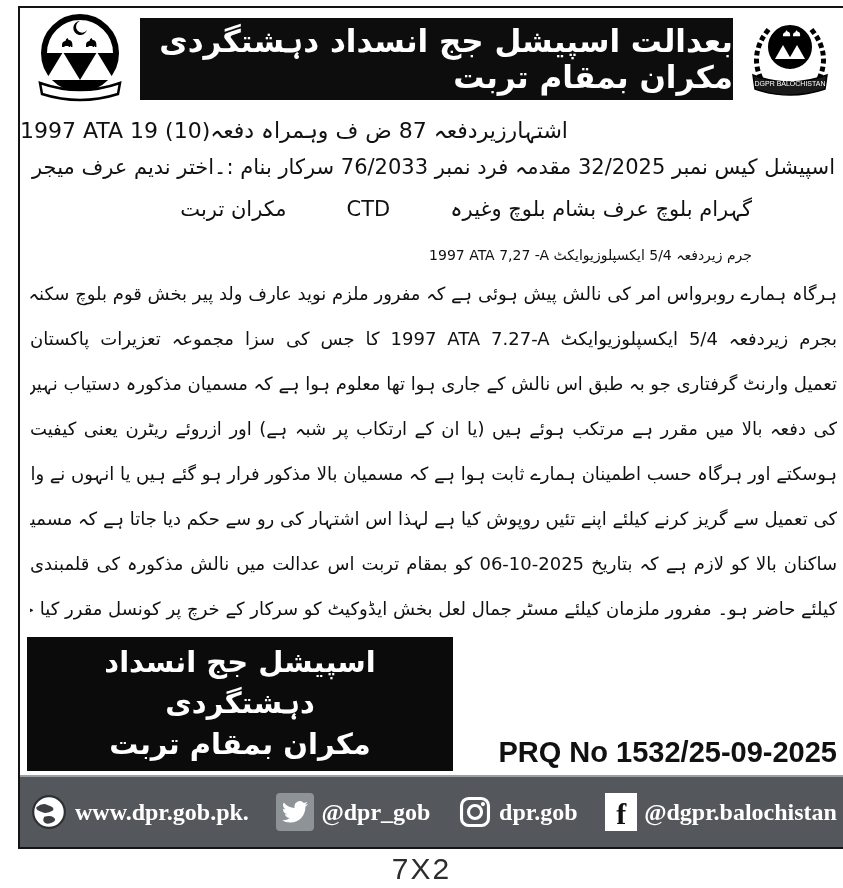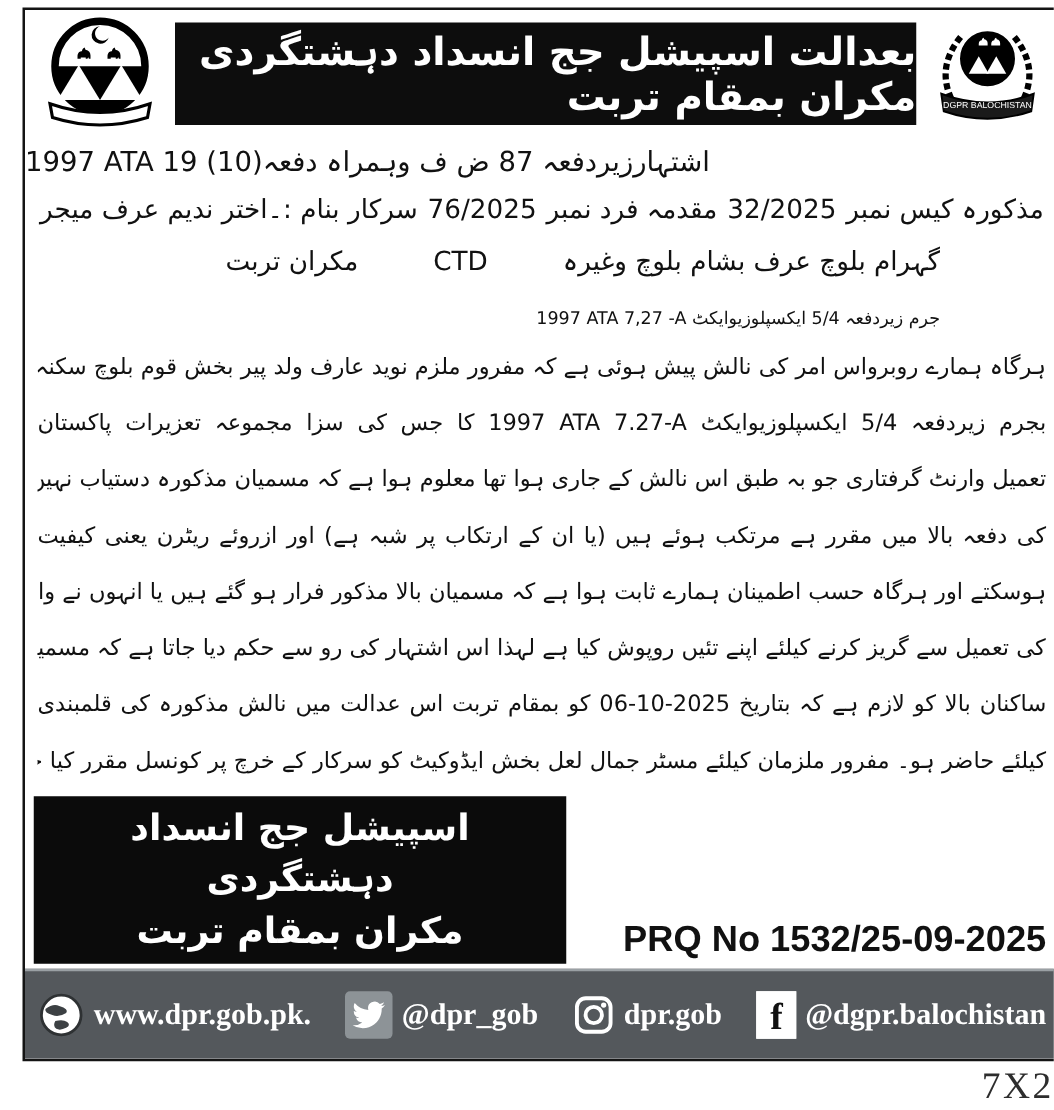--- a/index.html
+++ b/index.html
@@ -65,22 +65,22 @@
     width:38px; height:38px; background:#8d9397; border-radius:4px;
     display:flex; align-items:center; justify-content:center;
   }
   .fb-box {
     width:28px; height:34px; background:#ffffff; border:2px solid #fff;
     display:flex; align-items:flex-end; justify-content:center;
     color:#111; font-family:"Liberation Serif", serif; font-weight:bold;
     font-size:30px; line-height:30px; overflow:hidden;
   }
   .size-label {
-    position:absolute; left:0; right:0; top:852px; text-align:right;
-    font-family:Liberation Serif, serif; font-size:30px; color:#2d2d2d; letter-spacing:2px;
+    position:absolute; left:0; right:0; top:852px; text-align:center;
+    font-family:Liberation Sans, sans-serif; font-size:30px; color:#2d2d2d; letter-spacing:2px;
   }
 </style>
 </head>
 <body>
 
 <div class="ad">
 
   <div class="header">
     <svg class="logo" width="104" height="92" viewBox="0 0 104 92">
       <circle cx="52" cy="40" r="36" fill="#ffffff" stroke="#000" stroke-width="6"></circle>
@@ -106,24 +106,24 @@
       <path d="M42 22 c0-2 1.4-2.8 2.4-2.8 c.2-1.2.8-1.8 1.5-2 l.5 1.2 c1.9.4 2.7 1.5 2.7 3.1 v1.8 h-7.1 z" fill="#fff"></path>
       <path d="M52 22 c0-2 1.4-2.8 2.4-2.8 c.2-1.2.8-1.8 1.5-2 l.5 1.2 c1.9.4 2.7 1.5 2.7 3.1 v1.8 h-7.1 z" fill="#fff"></path>
       <path d="M12 62 Q49 76 86 62 L84 76 Q49 88 14 76 Z" fill="#1a1a1a" stroke="#000" stroke-width="1.5"></path>
       <text x="49" y="73" text-anchor="middle" font-family="Liberation Sans, sans-serif" font-size="7" fill="#ffffff">DGPR BALOCHISTAN</text>
     </svg>
   </div>
 
   <div class="section-line" dir="rtl">اشتہارزیردفعہ 87 ض ف وہمراہ دفعہ(10) ⁦1997 ATA 19⁩</div>
 
   <div class="case-row" dir="rtl">
-    <span>مذکورہ کیس نمبر</span>
+    <span>اسپیشل کیس نمبر</span>
     <span>32/2025</span>
     <span>مقدمہ فرد نمبر</span>
-    <span>76/2025</span>
+    <span>76/2033</span>
     <span>سرکار بنام :۔اختر ندیم عرف میجر</span>
   </div>
 
   <div class="accused-row" dir="rtl">
     <span>گہرام بلوچ عرف بشام بلوچ وغیرہ</span>
     <span>CTD</span>
     <span>مکران تربت</span>
   </div>
 
   <div class="offence-row" dir="rtl">جرم زیردفعہ 5/4 ایکسپلوزیوایکٹ ⁦1997 ATA 7,27 -A⁩</div>

